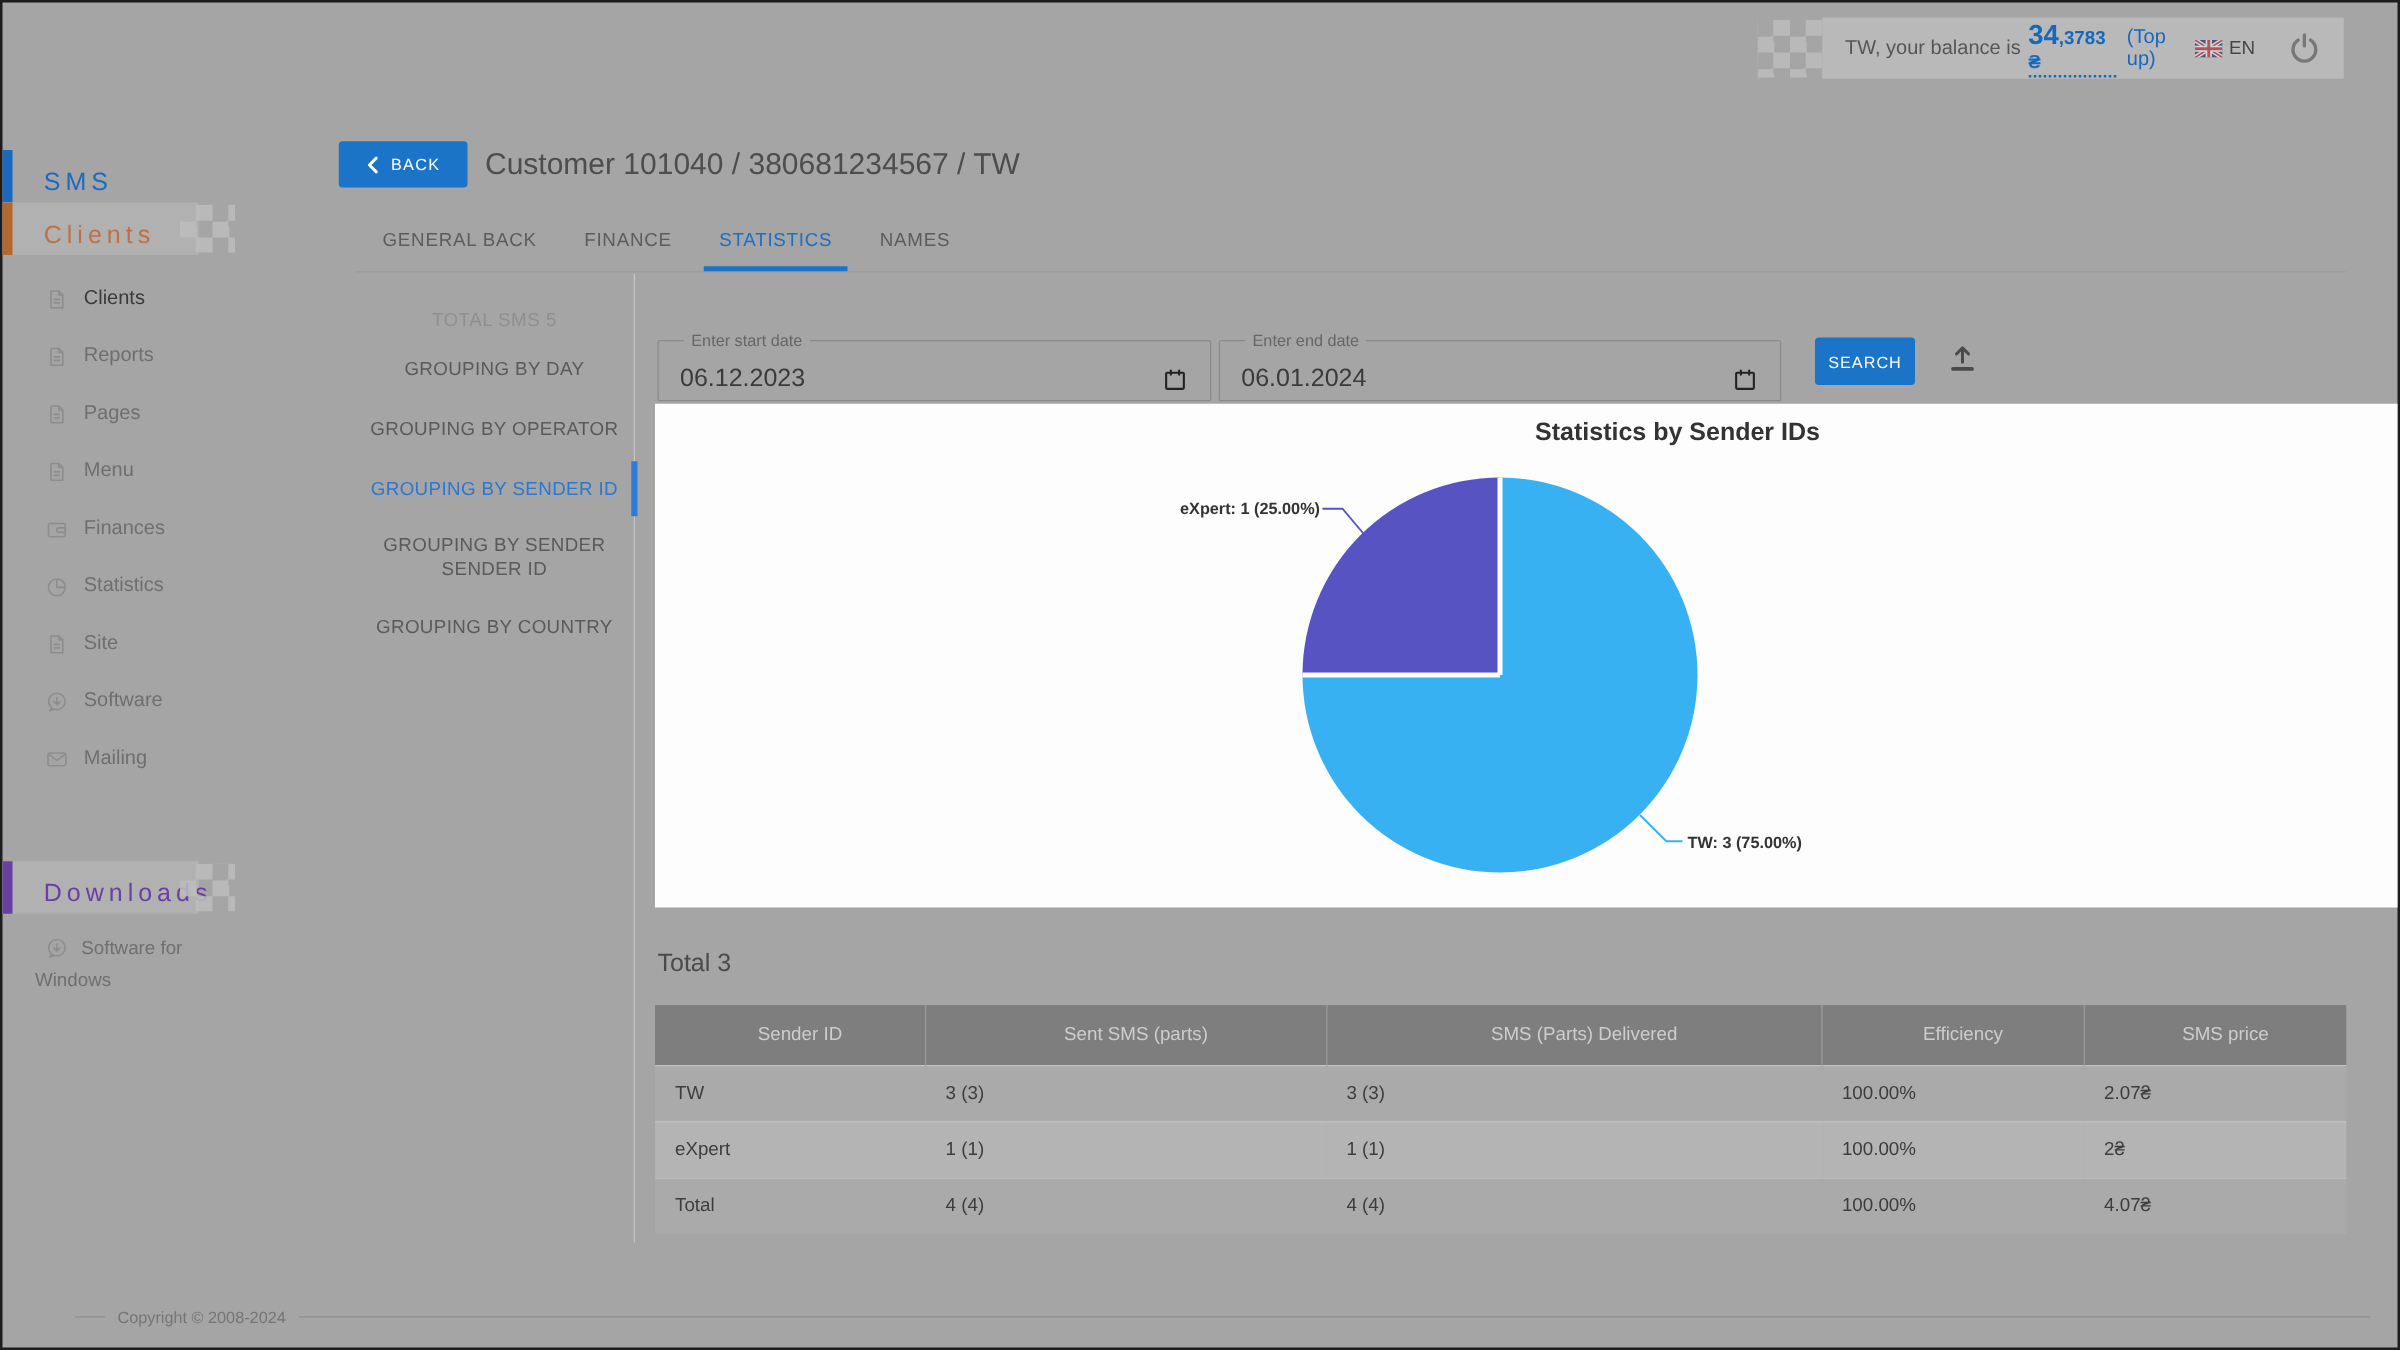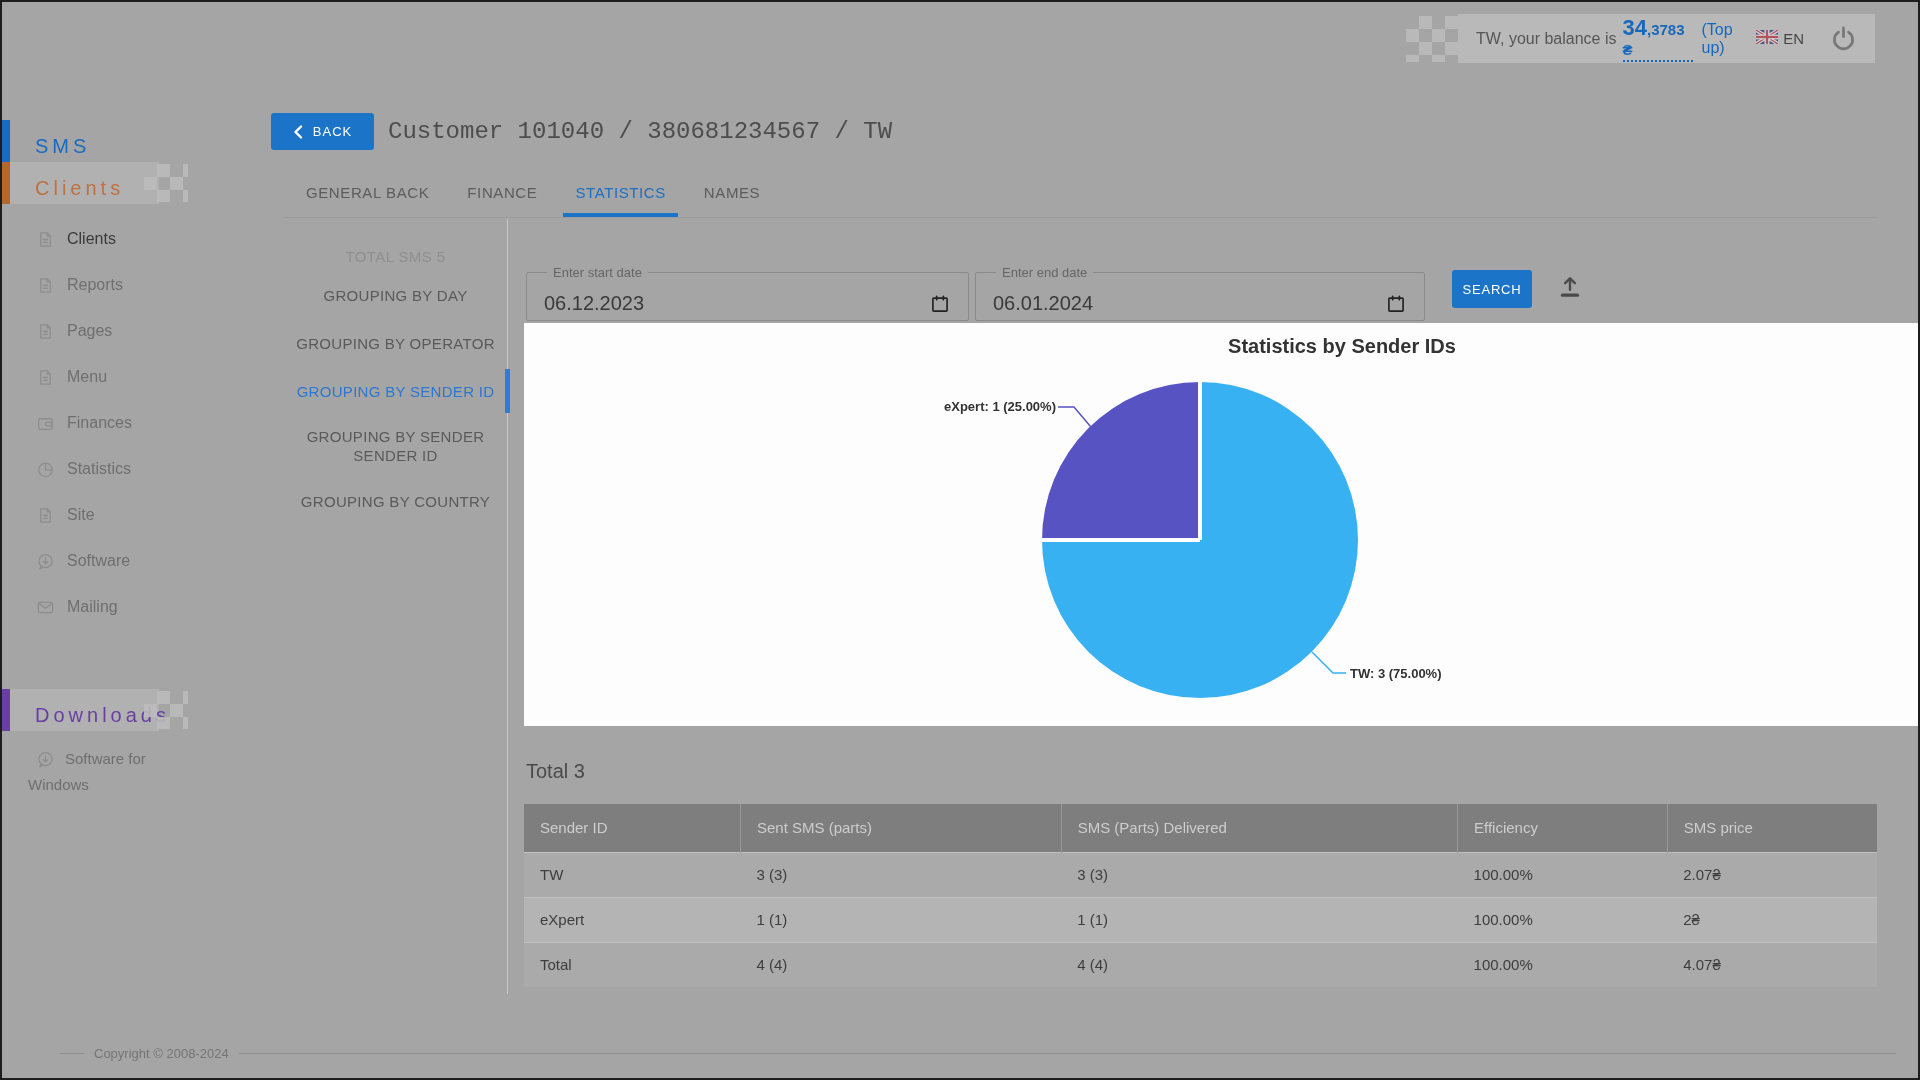--- a/index.html
+++ b/index.html
@@ -10,21 +10,21 @@
   
   .checker { position:absolute; background-image:conic-gradient(#bdbdbd 90deg, transparent 90deg 180deg, #bdbdbd 180deg 270deg, transparent 270deg); background-size:26px 26px; opacity:.85; }
 
   
   .balance-box { position:absolute; top:12px; right:43px; width:417px; height:49px; background:#b9b9b9; display:flex; align-items:center; padding:0 18px; }
   .balance-text { font-size:16px; color:#565656; white-space:nowrap; }
   .balance-amount { color:#1668bd; font-weight:bold; margin:0 2px 0 6px; border-bottom:2px dotted #1668bd; padding-bottom:1px; cursor:pointer; }
   .balance-int { font-size:22px; }
   .balance-frac { font-size:15px; }
   .topup { color:#1668bd; font-size:16px; margin-left:6px; cursor:pointer; }
-  .lang { display:flex; margin-left:auto; gap:5px; cursor:pointer; }
+  .lang { display:flex; align-items:center; margin-left:auto; gap:5px; cursor:pointer; }
   .lang-label { font-size:15px; color:#474747; }
   .power-btn { margin-left:26px; cursor:pointer; display:flex; }
 
   
   .side-section { position:absolute; left:0; height:42px; display:flex; align-items:center; }
   .side-section .bar { position:absolute; left:0; top:0; width:8px; height:100%; }
   .side-section .sec-label { margin-left:33px; font-size:20px; letter-spacing:4px; font-weight:500;margin-top:10px; }
   .sec-sms { top:118px; width:282px; }
   .sec-sms .bar { background:#1b6ac1; }
   .sec-sms .sec-label { color:#1b6ac1; }
@@ -38,21 +38,21 @@
   .side-items { position:absolute; left:0; top:214px; width:282px; }
   .side-item { height:46px; display:flex; align-items:center; cursor:pointer; }
   .side-item .ic { margin-left:34px; display:flex; }
   .side-item .lbl { margin-left:12px; font-size:16px; color:#6f6f6f; }
   .side-item.active .lbl { color:#3a3a3a; }
   .dl-item { position:absolute; left:26px; top:744px; width:150px; font-size:15px; color:#6f6f6f; line-height:26px; cursor:pointer; }
   .dl-item .ic { display:inline-block; vertical-align:middle; margin:0 10px 2px 8px; }
 
   
   .back-btn { position:absolute; left:269px; top:111px; width:103px; height:37px; background:#1b74c7; border:none; border-radius:3px; color:#fff; font-size:13px; letter-spacing:1px; display:flex; align-items:center; justify-content:center; gap:10px; cursor:pointer; font-family:inherit; }
-  .page-title { position:absolute; left:386px; top:116px; font-size:24px; color:#4d4d4d;font-family:Liberation Mono, monospace; }
+  .page-title { position:absolute; left:386px; top:116px; font-size:24px; color:#4d4d4d; }
   .tabbar { position:absolute; left:282px; top:170px; width:1593px; height:46px; border-bottom:1px solid #9c9c9c; display:flex; align-items:stretch; padding-left:10px; }
   .tab { display:flex; align-items:center; padding:0 12px; margin-right:14px; font-size:15px; color:#5c5c5c; letter-spacing:.6px; cursor:pointer; border-bottom:4px solid transparent; }
   .tab.active { color:#1b6fc4; border-bottom-color:#1b74c7; }
 
   
   .submenu { position:absolute; left:282px; top:217px; width:224px; height:775px; border-right:1px solid #c6c6c6; }
   .sub-total { margin-top:22px; height:30px; display:flex; align-items:center; justify-content:center; font-size:15px; color:#8f8f8f; letter-spacing:.4px; }
   .sub-item { position:relative; height:48px; display:flex; align-items:center; justify-content:center; text-align:center; font-size:15px; color:#5a5a5a; letter-spacing:.3px; cursor:pointer; padding:0 12px; line-height:19px; }
   .sub-item.tall { height:62px; }
   .sub-item.active { color:#2c77d1; }
@@ -76,21 +76,21 @@
   .pie-gap-v { position:absolute; left:674px; top:59px; width:4px; height:158px; background:#fdfdfd; }
   .pie-gap-h { position:absolute; left:518px; top:215px; width:158px; height:4px; background:#fdfdfd; }
   .pie-label { position:absolute; font-size:13px; font-weight:bold; color:#333; white-space:nowrap; }
   .lbl-expert { left:392px; top:76px; width:140px; text-align:right; }
   .lbl-tw { left:826px; top:343px; }
   .leader-svg { position:absolute; left:0; top:0; width:1353px; height:403px; pointer-events:none; }
 
   
   .total-line { position:absolute; left:524px; top:758px; font-size:20px; color:#4a4a4a; }
   .stats-table { position:absolute; left:522px; top:802px; width:1353px; border-collapse:collapse; font-size:15px; }
-  .stats-table th { background:#7e7e7e; color:#cdcdcd; font-weight:400; text-align:left; height:48px; padding-left:16px; border-left:1px solid #999; }
+  .stats-table th { background:#7e7e7e; color:#cdcdcd; font-weight:400; text-align:center; height:48px; padding-left:16px; border-left:1px solid #999; }
   .stats-table th:first-child { border-left:none; }
   .stats-table td { height:45px; padding-left:16px; color:#3d3d3d; border-top:1px solid #c2c2c2; }
   .stats-table tr.r-odd td { background:#aaaaaa; }
   .stats-table tr.r-even td { background:#b4b4b4; }
   .col-0{width:16%;} .col-1{width:23.7%;} .col-2{width:29.3%;} .col-3{width:15.5%;} .col-4{width:15.5%;}
 
   
   .footer { position:absolute; left:58px; right:22px; top:1044px; display:flex; align-items:center; gap:10px; }
   .footer .fline { height:1px; background:#8f8f8f; }
   .footer .fl-l { width:24px; }

